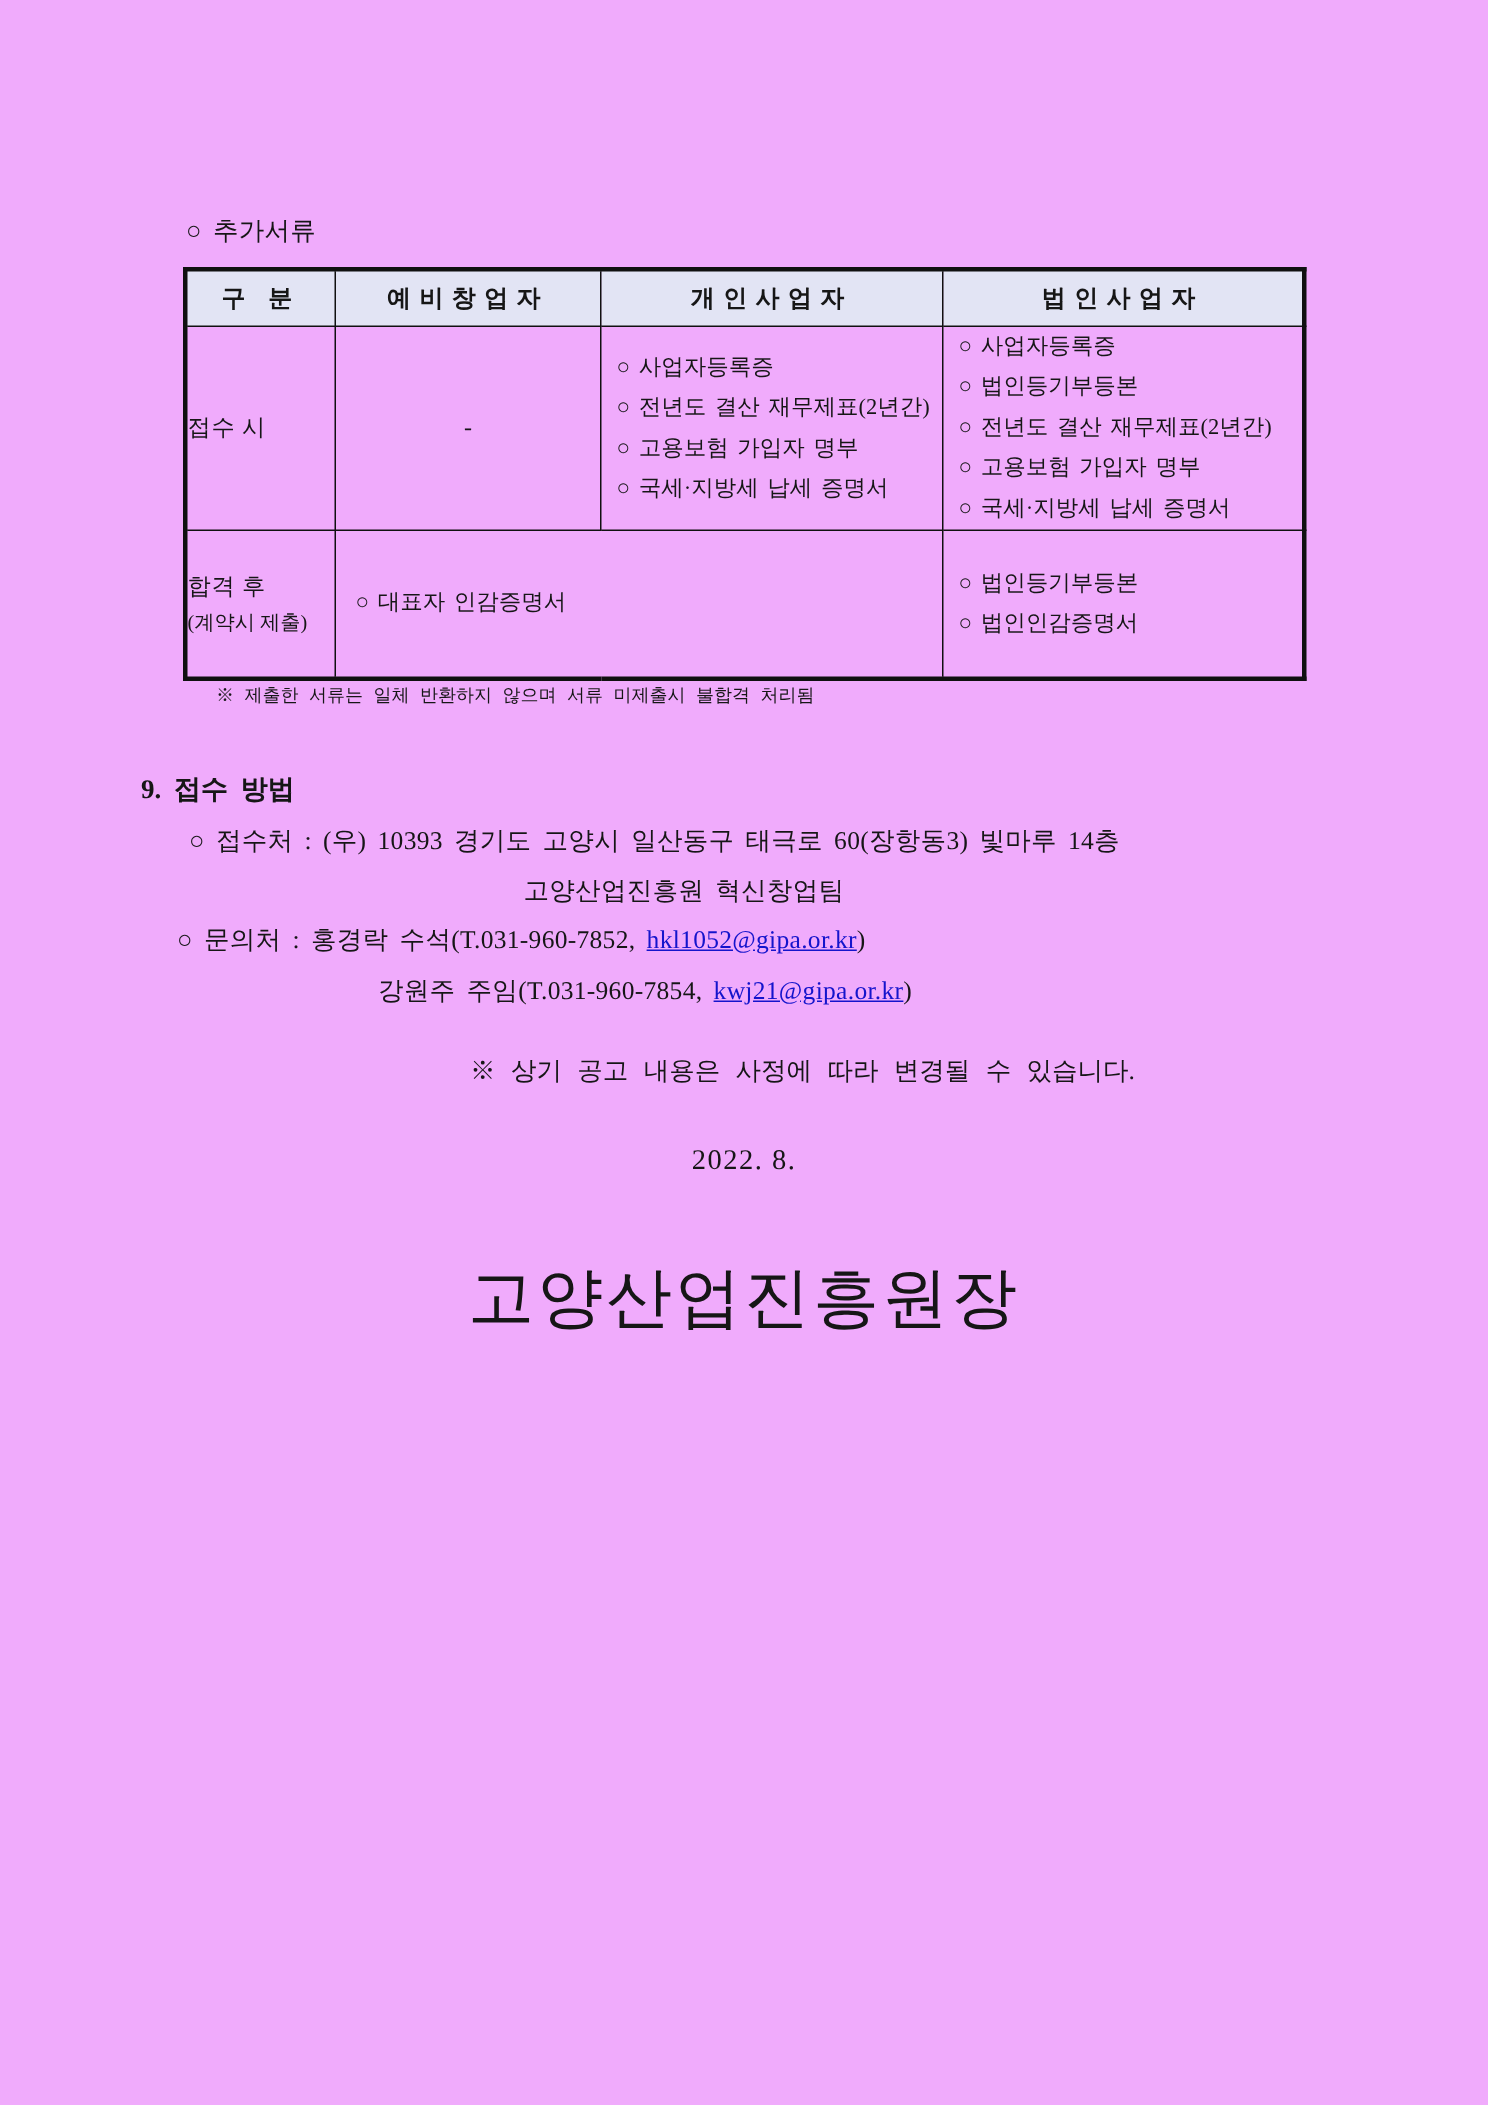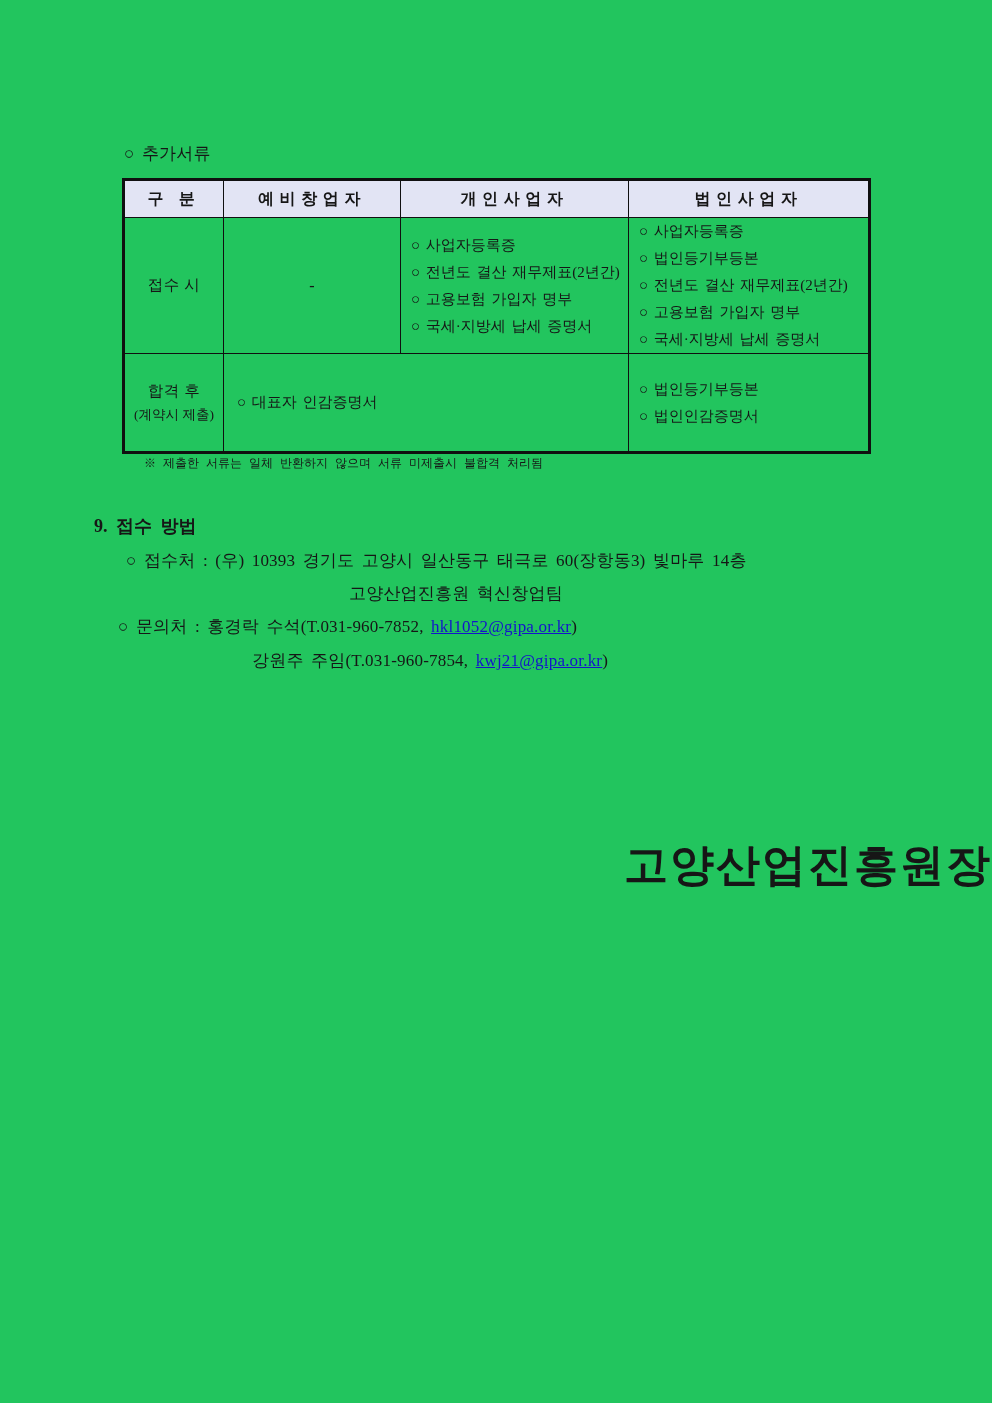--- a/index.html
+++ b/index.html
@@ -10,21 +10,21 @@
   html,body{margin:0;padding:0;}
   body{
     background:#888;
     font-family:"Liberation Serif","DejaVu Serif",serif;
     color:var(--text);
   }
   .page{
     position:relative;
     width:992px;height:1403px;
     margin:0 auto;
-    background:#22c55e;
+    background:#f0abfc;
     overflow:hidden;
   }
   .abs{position:absolute;}
   .line{font-size:17px;letter-spacing:.2px;word-spacing:3px;white-space:nowrap;}
 
   .additional{left:124px;top:142px;font-size:17px;}
 
   table.doc-table{
     position:absolute;left:122px;top:178px;
     width:746px;
@@ -44,21 +44,20 @@
     background:var(--header-bg);
     font-weight:700;
     font-size:16px;
     letter-spacing:.35em;
     text-align:center;
     vertical-align:middle;
   }
   tr.row-reception td{height:130px;}
   tr.row-afterpass td{height:97px;}
   td.cat{
-    text-align:center;
     vertical-align:middle;
     font-size:15.5px;
     letter-spacing:.5px;
   }
   td.cat .cat-sub{font-size:13.5px;letter-spacing:0;margin-top:4px;}
   td.center{text-align:center;vertical-align:middle;font-size:16px;}
   td.list{vertical-align:middle;}
   td.list .doc-item{
     padding-left:10px;
     line-height:27px;
@@ -85,23 +84,23 @@
     text-align:center;
     font-size:17px;word-spacing:6px;white-space:nowrap;
   }
   .date{
     left:0;top:763px;width:992px;
     text-align:center;
     font-size:19px;letter-spacing:1px;
   }
   .signature{
     left:0;top:836px;width:992px;
-    text-align:right;
+    text-align:center;
     font-size:44px;
-    font-weight:700;
+    font-weight:400;
     letter-spacing:2px;
     white-space:nowrap;
   }
 </style>
 </head>
 <body>
 
 <div class="page">
 
   <div class="abs line additional">○ 추가서류</div>
@@ -164,17 +163,19 @@
   <div class="abs line reception2">고양산업진흥원 혁신창업팀</div>
 
   <div class="abs line contact1">
     <span>○ 문의처 : 홍경락 수석(T.031-960-7852, </span><a class="email" href="#">hkl1052@gipa.or.kr</a><span>)</span>
   </div>
 
   <div class="abs line contact2">
     <span>강원주 주임(T.031-960-7854, </span><a class="email" href="#">kwj21@gipa.or.kr</a><span>)</span>
   </div>
 
+  <div class="abs notice">※ 상기 공고 내용은 사정에 따라 변경될 수 있습니다.</div>
 
+  <div class="abs date">2022. 8.</div>
 
   <div class="abs signature">고양산업진흥원장</div>
 
 </div>
 
 </body></html>

